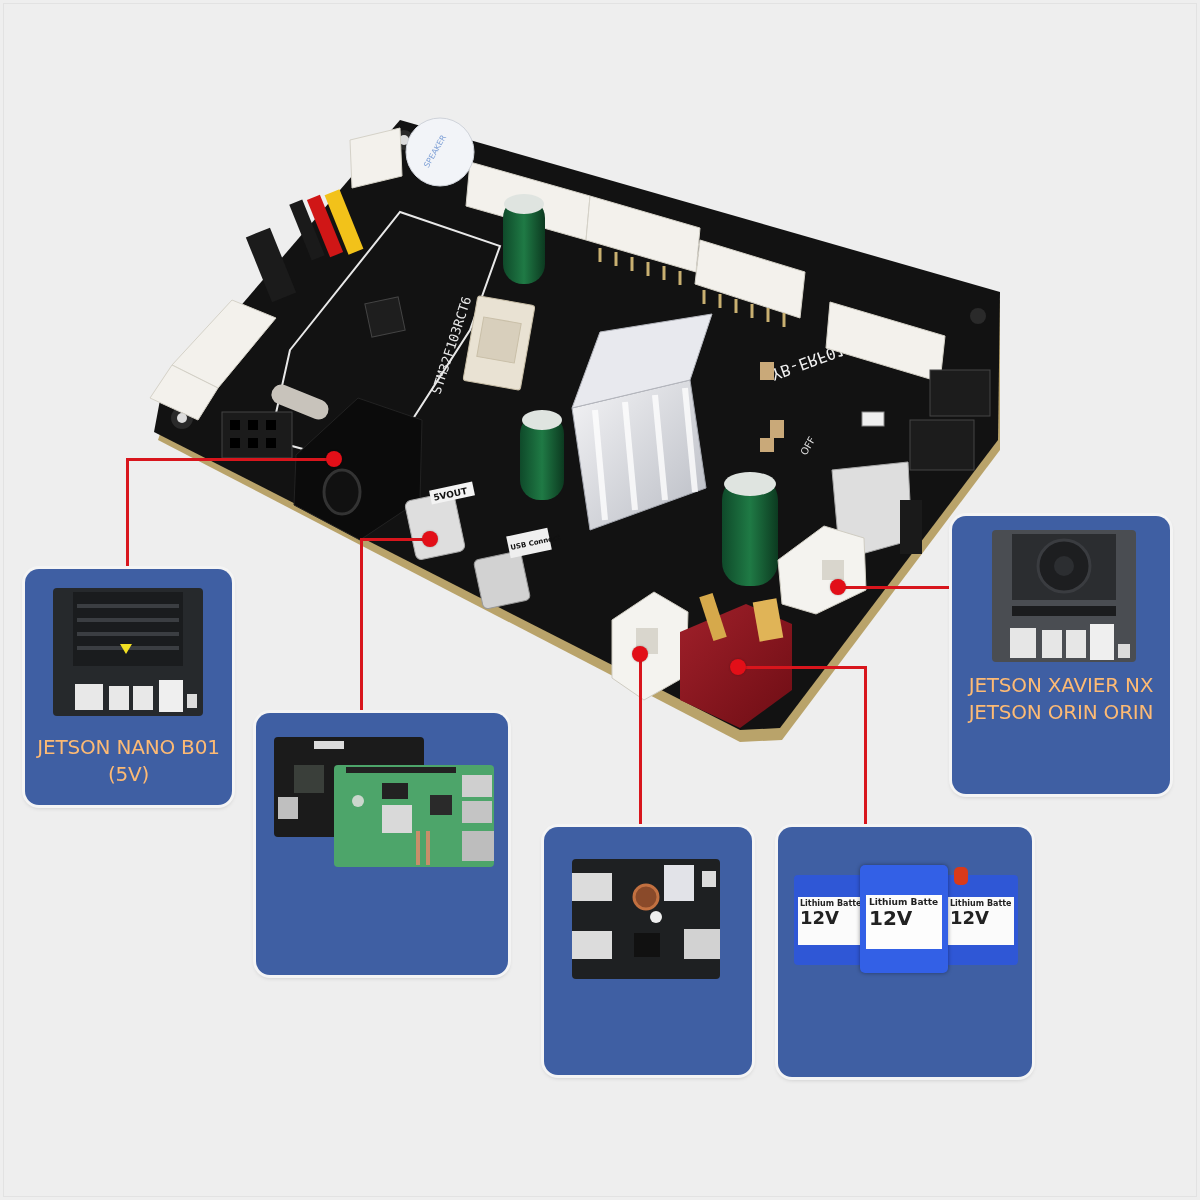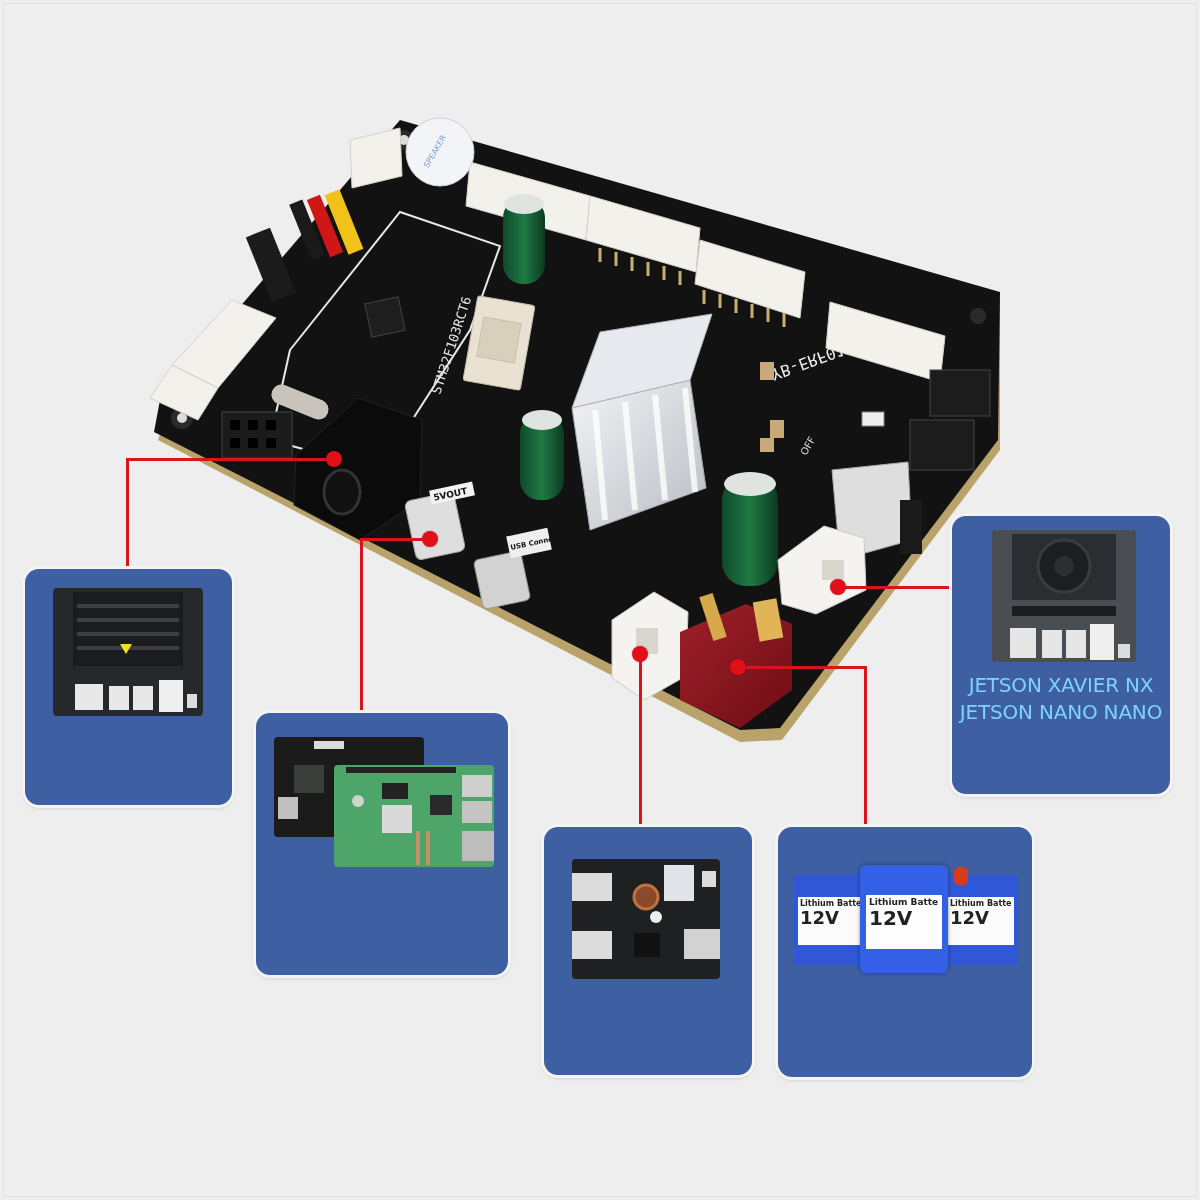--- a/index.html
+++ b/index.html
@@ -26,21 +26,21 @@
       overflow: hidden;
     }
     .panel .photo {
       position: absolute;
       border-radius: 4px;
       overflow: hidden;
     }
     .panel .label {
       position: absolute; left: 0; right: 0;
       text-align: center;
-      color: #7dd3fc;
+      color: #fdba74;
       font-family: "DejaVu Sans", sans-serif;
       font-size: 20px;
       line-height: 27px;
       letter-spacing: -0.2px;
     }
     .connector {
       position: absolute;
       background: #d8151c;
     }
     .dot {
@@ -245,20 +245,24 @@
           <line x1="24" y1="60" x2="126" y2="60"></line>
         </g>
       <polygon points="67,56 79,56 73,66" fill="#f2e023"></polygon>
       <rect x="22" y="96" width="28" height="26" fill="#e8e8e8"></rect>
       <rect x="56" y="98" width="20" height="24" fill="#e8e8e8"></rect>
       <rect x="80" y="98" width="20" height="24" fill="#e8e8e8"></rect>
       <rect x="106" y="92" width="24" height="32" fill="#efefef"></rect>
       <rect x="134" y="106" width="10" height="14" fill="#dcdcdc"></rect>
     </svg>
   </div>
+  <div class="label" style="top:165px;">
+    <div>JETSON NANO B01</div>
+    <div>(5V)</div>
+  </div>
 </div>
 
 <div class="panel" style="left:256px; top:713px; width:252px; height:262px;">
   <div class="photo" style="left:18px; top:24px; width:150px; height:100px; background:#1b1b1b;">
     <svg width="150" height="100" viewBox="0 0 150 100">
       <rect x="20" y="28" width="30" height="28" fill="#3a3f3a"></rect>
       <rect x="4" y="60" width="20" height="22" fill="#bfbfbf"></rect>
       <rect x="40" y="4" width="30" height="8" fill="#dcdcdc"></rect>
     </svg>
   </div>
@@ -324,15 +328,15 @@
       <rect x="20" y="76" width="104" height="10" fill="#1b1c1e"></rect>
       <rect x="18" y="98" width="26" height="30" fill="#e6e6e6"></rect>
       <rect x="50" y="100" width="20" height="28" fill="#e6e6e6"></rect>
       <rect x="74" y="100" width="20" height="28" fill="#e6e6e6"></rect>
       <rect x="98" y="94" width="24" height="36" fill="#efefef"></rect>
       <rect x="126" y="114" width="12" height="14" fill="#dcdcdc"></rect>
     </svg>
   </div>
   <div class="label" style="top:156px;">
     <div>JETSON XAVIER NX</div>
-    <div>JETSON NANO NANO</div>
+    <div>JETSON ORIN ORIN</div>
   </div>
 </div>
 
 </body></html>

